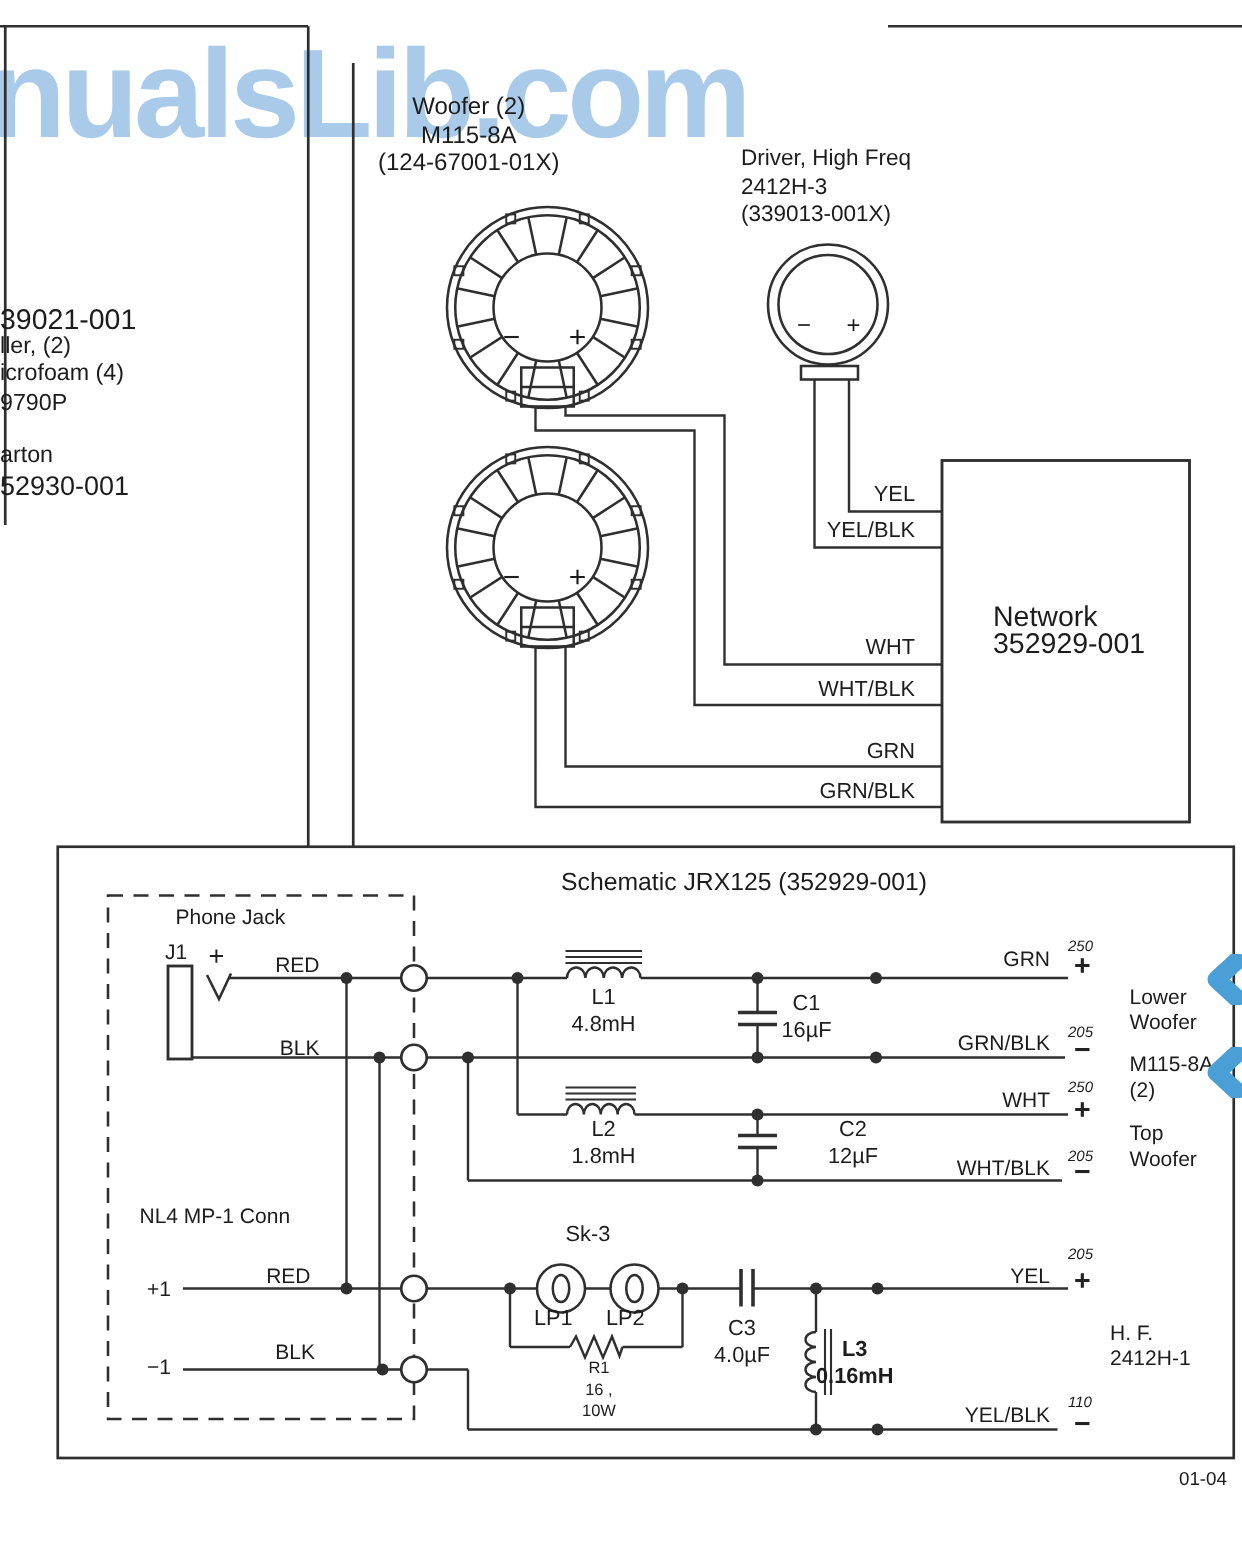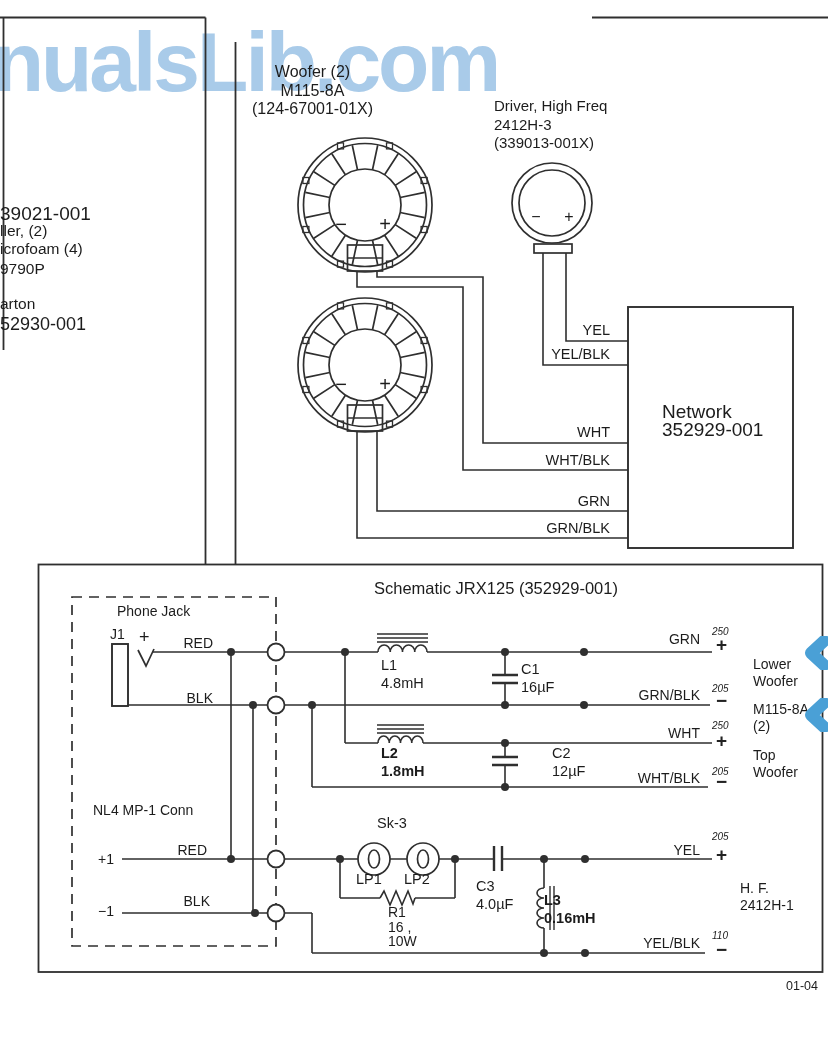--- a/index.html
+++ b/index.html
@@ -7,21 +7,21 @@
         font-family:"Liberation Sans",sans-serif;color:#1c1c1c;}
   .t{position:absolute;white-space:pre-line;font-size:14px;line-height:16px;}
   .wm{position:absolute;font-weight:bold;font-size:84px;line-height:84px;letter-spacing:-3px;
       color:#a9cbe9;z-index:1;}
   svg.lines{position:absolute;left:0;top:0;z-index:2;}
   .t{z-index:3;}
   .chev{position:absolute;z-index:5;width:30px;height:34px;}
   .ra{text-align:right;}
   .pol{font-size:19px;line-height:19px;font-weight:bold;color:#222;}
   .num{font-size:10px;font-style:italic;}
-  .cmp{font-size:14.5px;line-height:17.5px;}
+  .cmp{font-size:14.5px;line-height:17.5px;text-align:center;}
 </style>
 </head>
 <body>
 
 <div class="page">
 
   <div class="wm" style="left:-118px;top:20px;">ManualsLib.com</div>
 
   <svg class="lines" width="828" height="1037" viewBox="0 0 828 1037">
     <defs>
@@ -177,28 +177,28 @@
   <div class="t" style="left:98px;top:903px;">−1</div>
   <div class="t ra" style="left:133px;top:635px;width:80px;">RED</div>
   <div class="t ra" style="left:133px;top:690px;width:80px;">BLK</div>
   <div class="t ra" style="left:127px;top:842px;width:80px;">RED</div>
   <div class="t ra" style="left:130px;top:893px;width:80px;">BLK</div>
 
   <div class="t cmp" style="left:381px;top:657px;">L1
 4.8mH</div>
   <div class="t cmp" style="left:521px;top:661px;">C1
 16µF</div>
-  <div class="t cmp" style="left:381px;top:745px;font-weight:bold;">L2
+  <div class="t cmp" style="left:381px;top:745px;">L2
 1.8mH</div>
   <div class="t cmp" style="left:552px;top:745px;">C2
 12µF</div>
   <div class="t cmp" style="left:377px;top:815px;">Sk-3</div>
   <div class="t cmp" style="left:356px;top:871px;">LP1</div>
   <div class="t cmp" style="left:404px;top:871px;">LP2</div>
-  <div class="t cmp" style="left:388px;top:905px;font-size:14px;line-height:14.5px;">R1
+  <div class="t cmp" style="left:388px;top:905px;font-size:11px;line-height:14.5px;">R1
 16 ,
 10W</div>
   <div class="t cmp" style="left:476px;top:877px;line-height:18px;">C3
 4.0µF</div>
   <div class="t cmp" style="left:544px;top:891px;line-height:18px;font-weight:bold;">L3
 0.16mH</div>
 
   <div class="t ra" style="left:560px;top:631px;width:140px;">GRN</div>
   <div class="t num" style="left:712px;top:624px;">250</div>
   <div class="t pol" style="left:716px;top:635px;">+</div>

